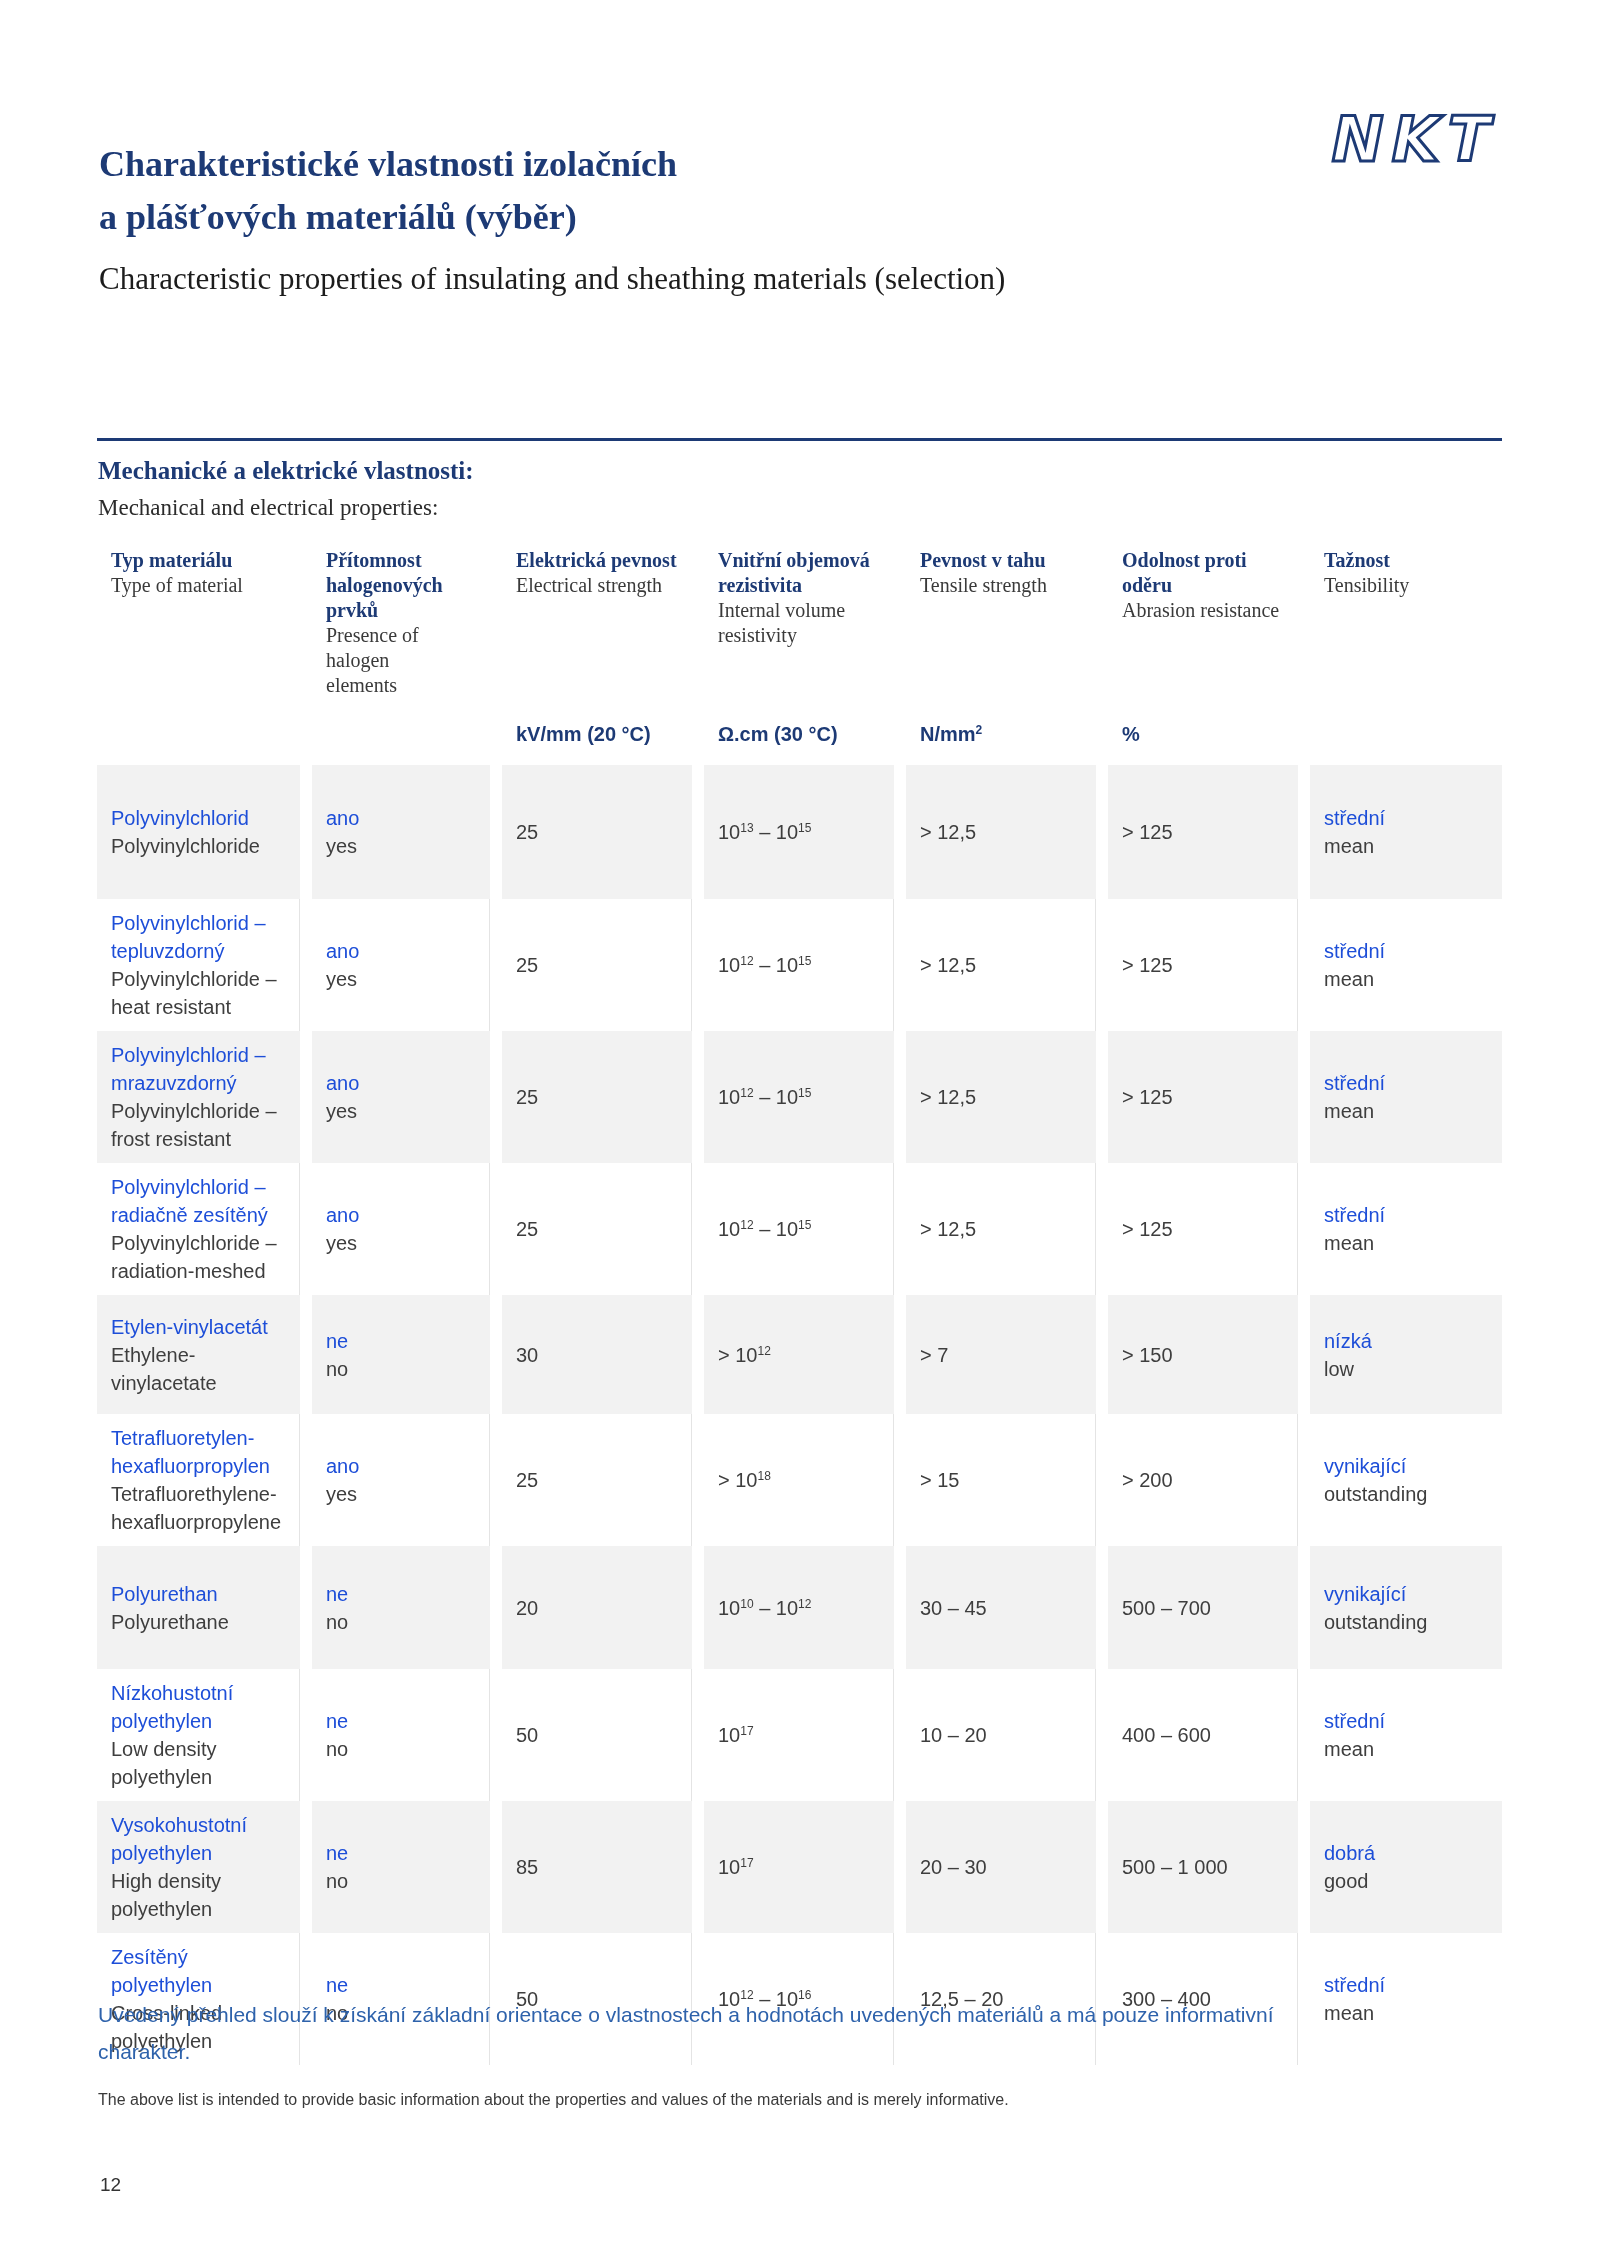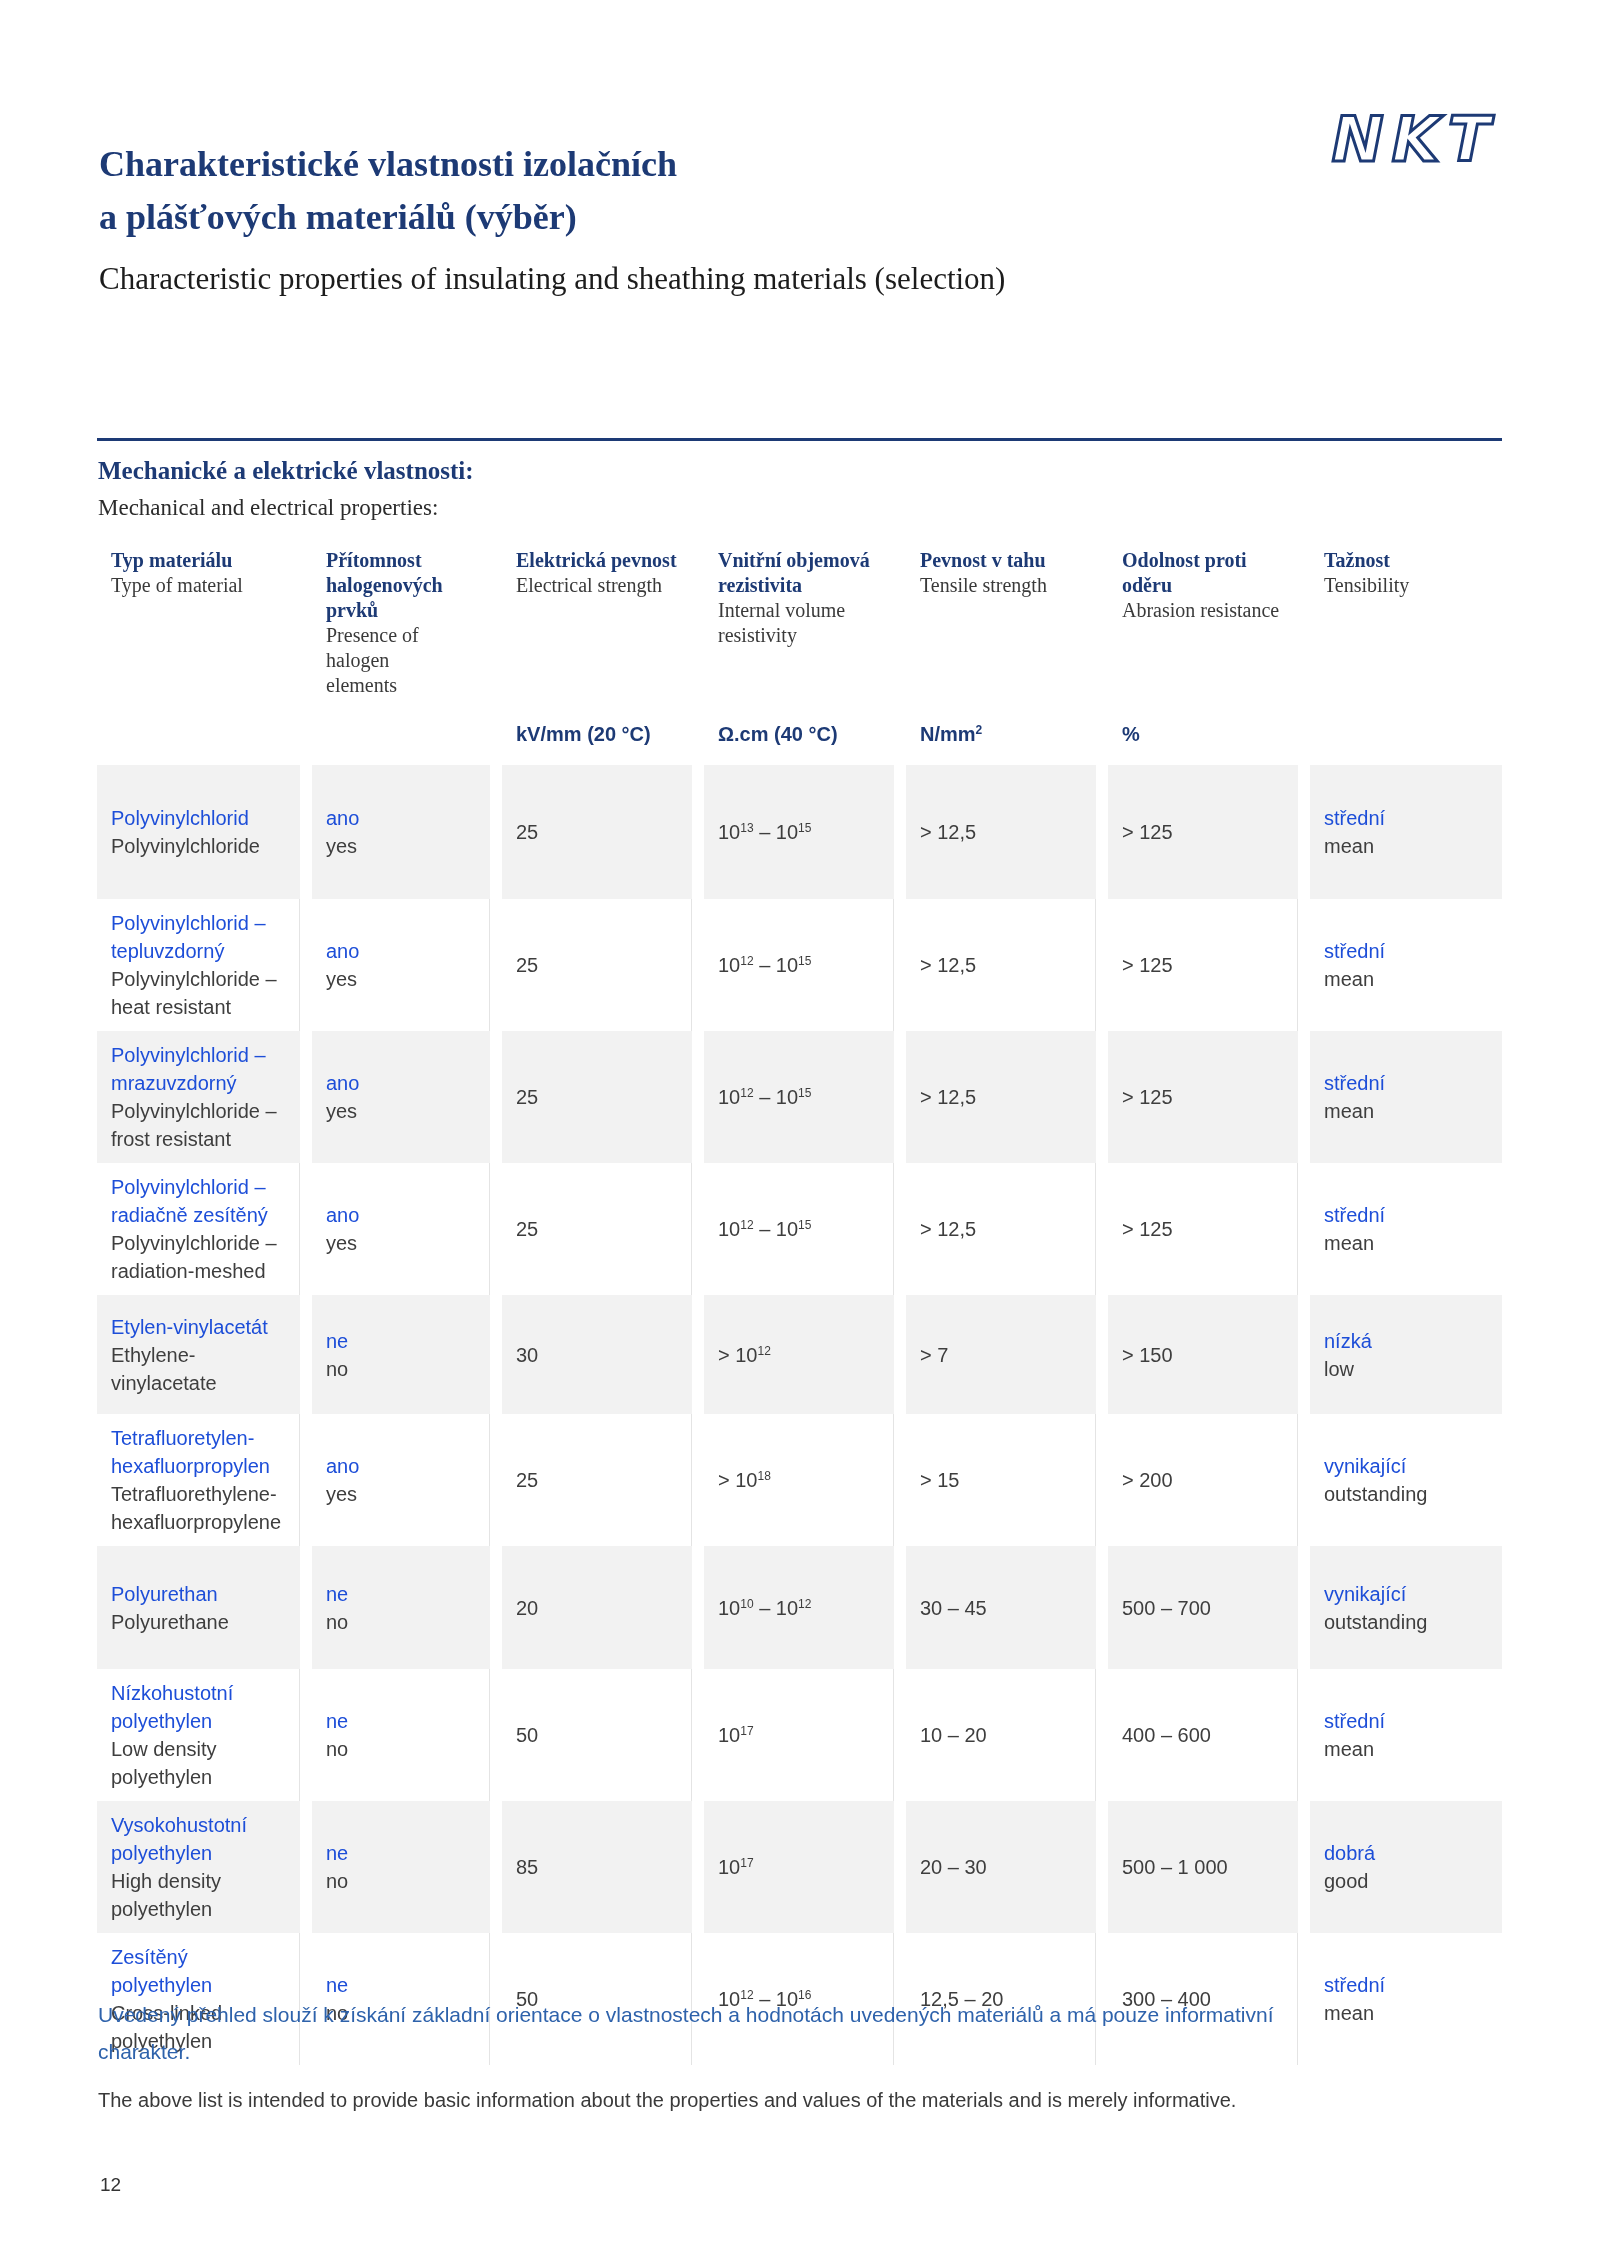--- a/index.html
+++ b/index.html
@@ -74,21 +74,21 @@
   .trow.plain .cell { border-right: 1px solid #e4e4e4; background: #fff; }
   .trow.plain .cell:last-child { border-right: none; }
   .cz { color: #1d4ed8; white-space: pre-line; }
   .en { color: #3e3e3e; white-space: pre-line; }
   .val { color: #3e3e3e; }
   sup { font-size: 60%; line-height: 0; position: relative; top: -0.55em; vertical-align: baseline; }
 
   
   .footnote { position: absolute; left: 98px; top: 1996px; width: 1408px; }
   .fcz { font-size: 21px; line-height: 37px; color: #2e62ab; white-space: pre-line; }
-  .fen { font-size: 20px; line-height: 26px; color: #3a3a3a; margin-top: 17px; }
+  .fen { font-size: 16px; line-height: 26px; color: #3a3a3a; margin-top: 17px; }
   .pagenum { position: absolute; left: 100px; top: 2174px; font-size: 19px; color: #333; }
 </style>
 </head>
 <body>
 
 <div class="page">
 
   <div class="logo">
     <svg width="234" height="70" viewBox="0 0 234 70">
       <text x="230" y="57" text-anchor="end" font-family="DejaVu Sans, sans-serif" font-size="62" font-weight="bold" font-style="italic" letter-spacing="8" fill="none" stroke="#1d3a75" stroke-width="3">NKT</text>
@@ -140,21 +140,21 @@
         </div>
         <div class="hcell">
           <div class="hcz">Tažnost</div>
           <div class="hen">Tensibility</div>
         </div>
       </div>
     <div class="units grid" id="units">
         <div class="ucell"></div>
         <div class="ucell"></div>
         <div class="ucell">kV/mm (20 °C)</div>
-        <div class="ucell">Ω.cm (40 °C)</div>
+        <div class="ucell">Ω.cm (30 °C)</div>
         <div class="ucell">N/mm<sup>2</sup></div>
         <div class="ucell">%</div>
         <div class="ucell"></div>
       </div>
     <div class="tbody" id="tbody">
         <div class="trow grid shaded" style="min-height: 134px;">
           <div class="cell">
             <div class="cz">Polyvinylchlorid</div>
             <div class="en">Polyvinylchloride</div>
           </div>

